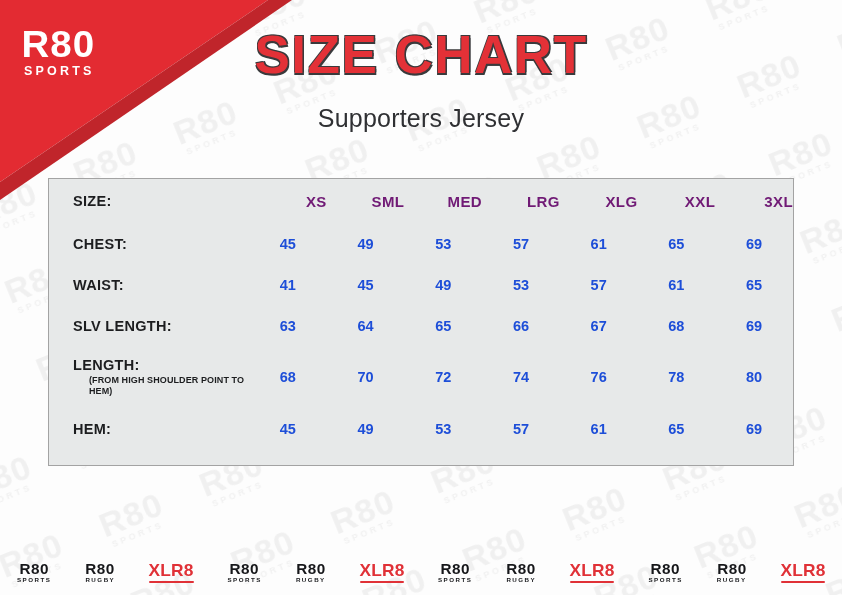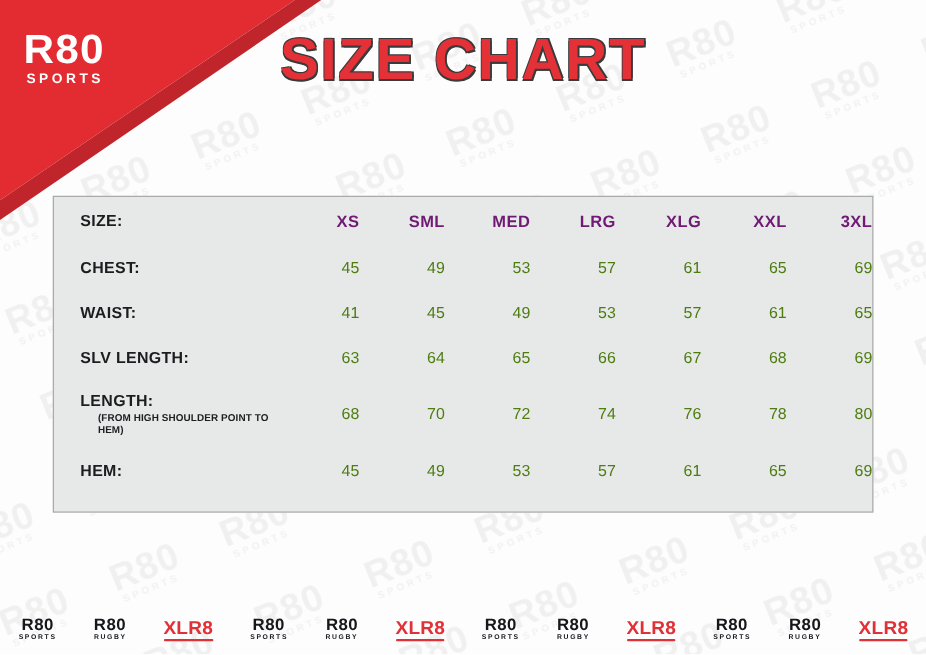--- a/index.html
+++ b/index.html
@@ -129,24 +129,24 @@
   .head-label { font-size:14.5px; font-weight:bold; color:#1c1d1f; }
 
   .head-cell {
     text-align:right;
     font-size:15px;
     font-weight:bold;
     color:#701a75;
     letter-spacing:0.4px;
   }
   .value-cell {
-    text-align:right;
+    text-align:center;
     font-size:14.5px;
-    font-weight:normal;
-    color:#4d7c0f;
+    font-weight:bold;
+    color:#1d4ed8;
   }
 
   tr.r-head { height:44px; }
   tr.r-body { height:41px; }
   tr.r-length { height:62px; }
   tr.r-spacer { height:46px; }
 
   
   #footer-strip {
     position:absolute;
@@ -209,20 +209,21 @@
     <polygon points="0,182 268,0 292,0 0,200" fill="#c0252b"></polygon>
   </svg>
 
   <div id="brand-logo">
     <span class="logo-main">R80</span>
     <span class="logo-sub">SPORTS</span>
   </div>
 
   <div id="title-block">
     <h1 id="page-title">SIZE CHART</h1>
+    <h2 id="page-subtitle">Supporters Jersey</h2>
   </div>
 
   <div id="size-table-wrap">
     <table id="size-table">
       <colgroup>
         <col class="label-col">
         <col>
           <col>
           <col>
           <col>

